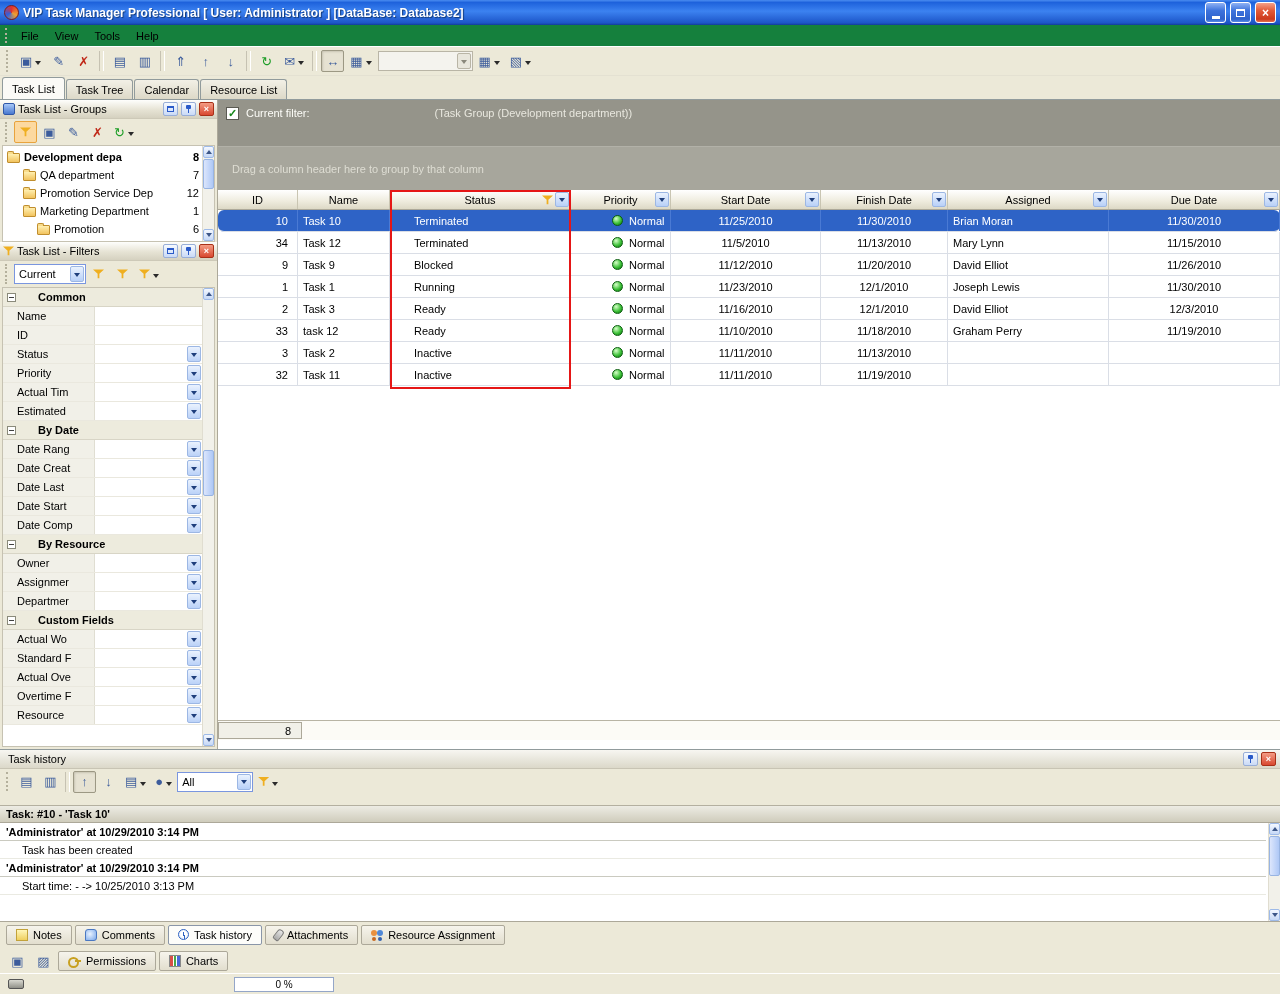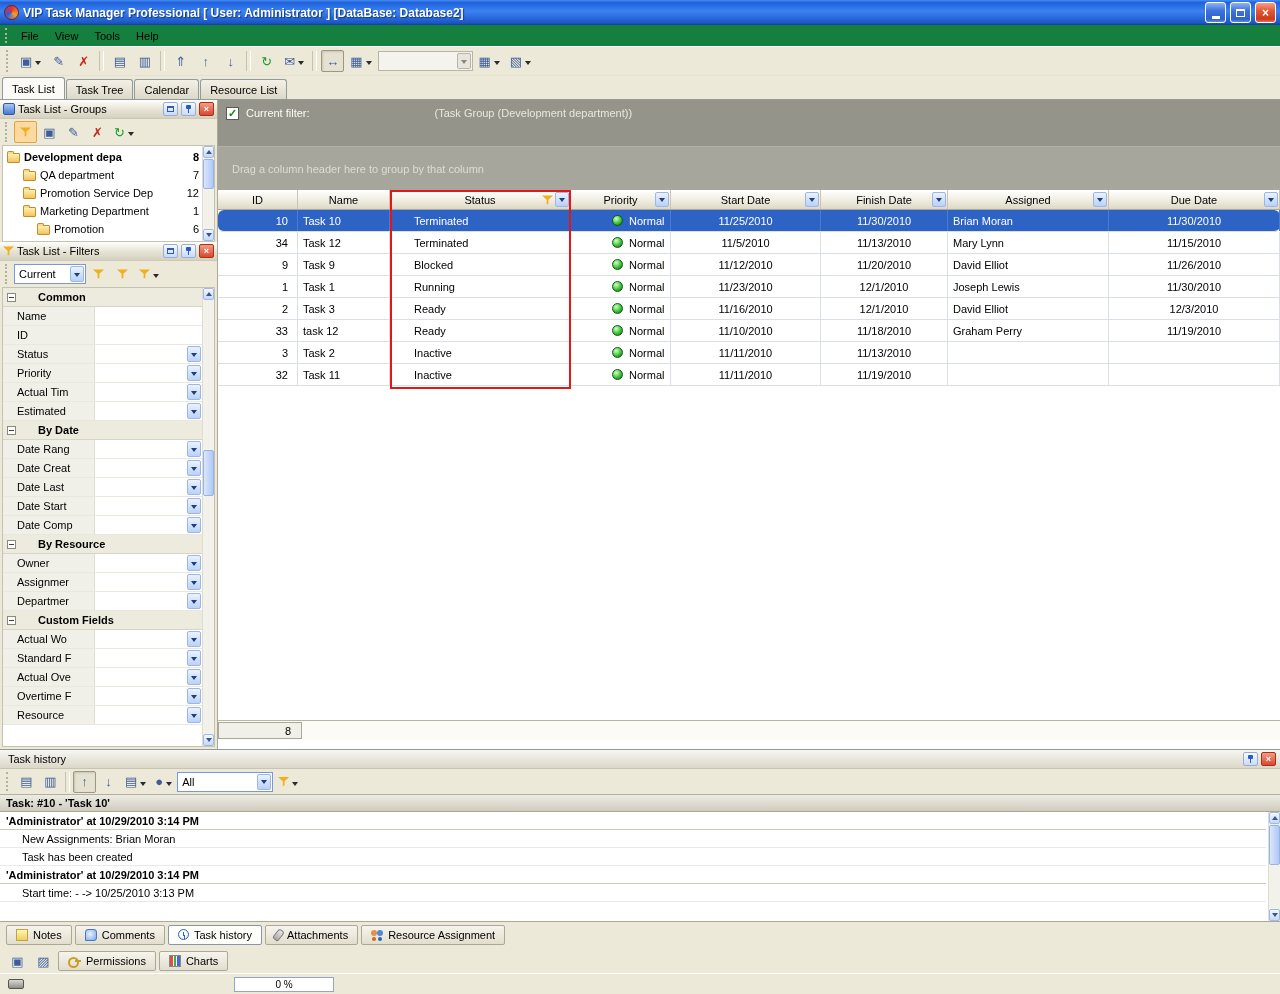--- a/index.html
+++ b/index.html
@@ -125,21 +125,21 @@
 .count-cell { width:84px; height:17px; display:flex; align-items:center; justify-content:flex-end; padding-right:10px; border:1px solid #ACA899; background:#F1F0E8; }
 .grid-bottom-spacer { height:9px; flex:none; background:#fff; }
 
 
 .hist { height:173px; flex:none; display:flex; flex-direction:column; background:#ECE9D8; border-top:1px solid #919B9C; }
 .hist-header { height:19px; flex:none; display:flex; align-items:center; gap:3px; padding:0 4px 0 8px;
   background:linear-gradient(#F7F6F1,#DBD8C9); border-bottom:1px solid #C8C4B4; }
 .hist-title { flex:1; }
 .hist-toolbar { height:25px; flex:none; display:flex; align-items:center; gap:1px; padding:0 3px; }
 .hist-tasktitle { height:18px; flex:none; display:flex; align-items:center; padding-left:6px; font-weight:bold;
-  background:linear-gradient(#EDECE4,#CFCCBC); border-top:1px solid #B4B0A0; border-bottom:1px solid #ACA899; }
+  background:linear-gradient(#EDECE4,#CFCCBC); border-top:1px solid #B4B0A0; border-bottom:1px solid #ACA899;margin-top:11px; }
 .hist-entries { flex:1; position:relative; background:#fff; overflow:hidden; border-bottom:1px solid #ACA899; padding-right:14px; }
 .hentry { height:18px; display:flex; align-items:center; padding-left:22px; border-bottom:1px solid #EAEAE2; }
 .hentry.hdr { font-weight:bold; border-bottom:1px solid #CACAC0; padding-left:6px; }
 
 
 .btabs { height:24px; flex:none; display:flex; align-items:center; gap:3px; padding:2px 0 1px 6px; background:#ECE9D8; }
 .btabs.second { height:27px; padding-top:4px; }
 .btab { height:20px; display:inline-flex; align-items:center; gap:5px; padding:0 9px; border:1px solid #ACA899; border-radius:2px;
   background:linear-gradient(#F6F4EC,#E2DECE); }
 .btab.active { background:#FDFDFA; border-color:#8A96A8; }
@@ -894,42 +894,39 @@
 
     <span class="dd-arrow"></span>
   </span>
 
   <span class="tbtn has-dd">
     <span class="glyph">●</span>
 
     <span class="dd-arrow"></span>
   </span>
 </span>
-    <span class="combo" style="width:96px">
+    <span class="combo" style="width:76px">
       <span class="combo-text">All</span>
       <span class="arrow-btn"></span>
     </span>
     <span class="tlist">
   <span class="tbtn has-dd has-funnel">
 
     <span class="funnel-icon"></span>
     <span class="dd-arrow"></span>
   </span>
 </span>
   </div>
   <div class="hist-tasktitle">Task: #10 - 'Task 10'</div>
   <div class="hist-entries">
     <div>
   <div class="hentry hdr">
     <span>'Administrator' at 10/29/2010 3:14 PM</span>
   </div>
 
-  <div class="hentry">
-    <span>New Assignments: Brian Moran</span>
-  </div>
 
   <div class="hentry">
     <span>Task has been created</span>
   </div>
 
   <div class="hentry hdr">
     <span>'Administrator' at 10/29/2010 3:14 PM</span>
   </div>
 
   <div class="hentry">

